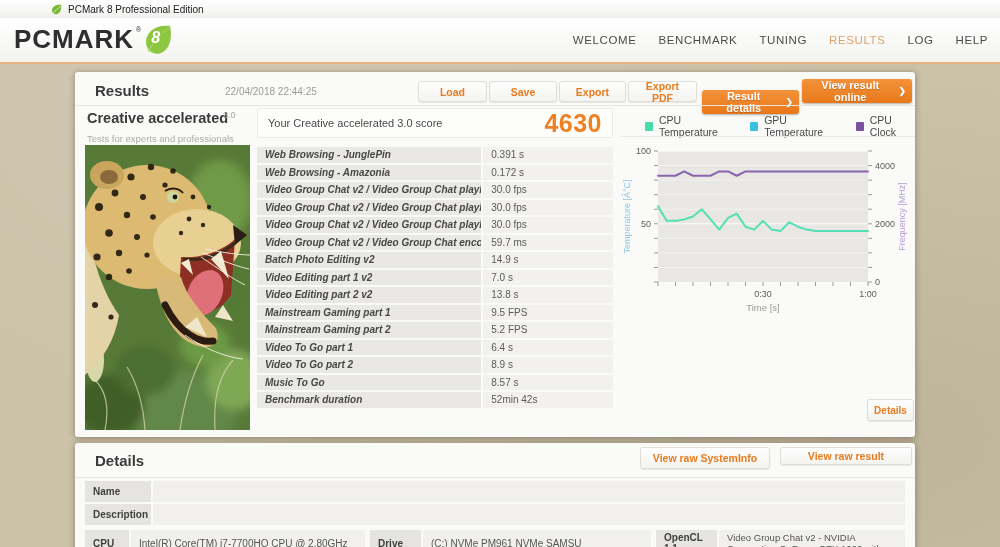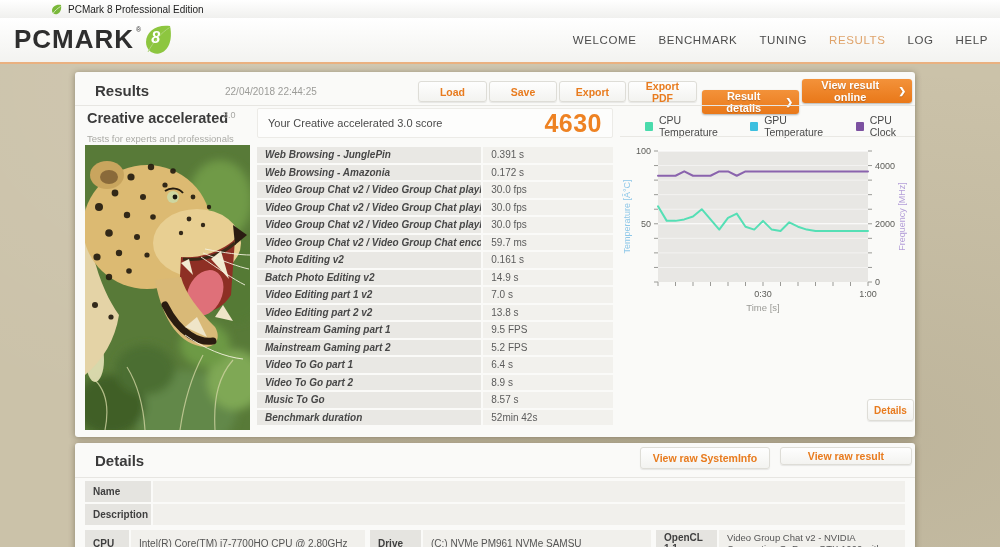--- a/index.html
+++ b/index.html
@@ -242,24 +242,20 @@
         <div class="sr-label">Video Group Chat v2 / Video Group Chat playback 2 v2</div>
         <div class="sr-value">30.0 fps</div>
       </div>
       <div class="score-row">
         <div class="sr-label">Video Group Chat v2 / Video Group Chat playback 3 v2</div>
         <div class="sr-value">30.0 fps</div>
       </div>
       <div class="score-row">
         <div class="sr-label">Video Group Chat v2 / Video Group Chat encoding v2</div>
         <div class="sr-value">59.7 ms</div>
-      </div>
-      <div class="score-row">
-        <div class="sr-label">Photo Editing v2</div>
-        <div class="sr-value">0.161 s</div>
       </div>
       <div class="score-row">
         <div class="sr-label">Batch Photo Editing v2</div>
         <div class="sr-value">14.9 s</div>
       </div>
       <div class="score-row">
         <div class="sr-label">Video Editing part 1 v2</div>
         <div class="sr-value">7.0 s</div>
       </div>
       <div class="score-row">

